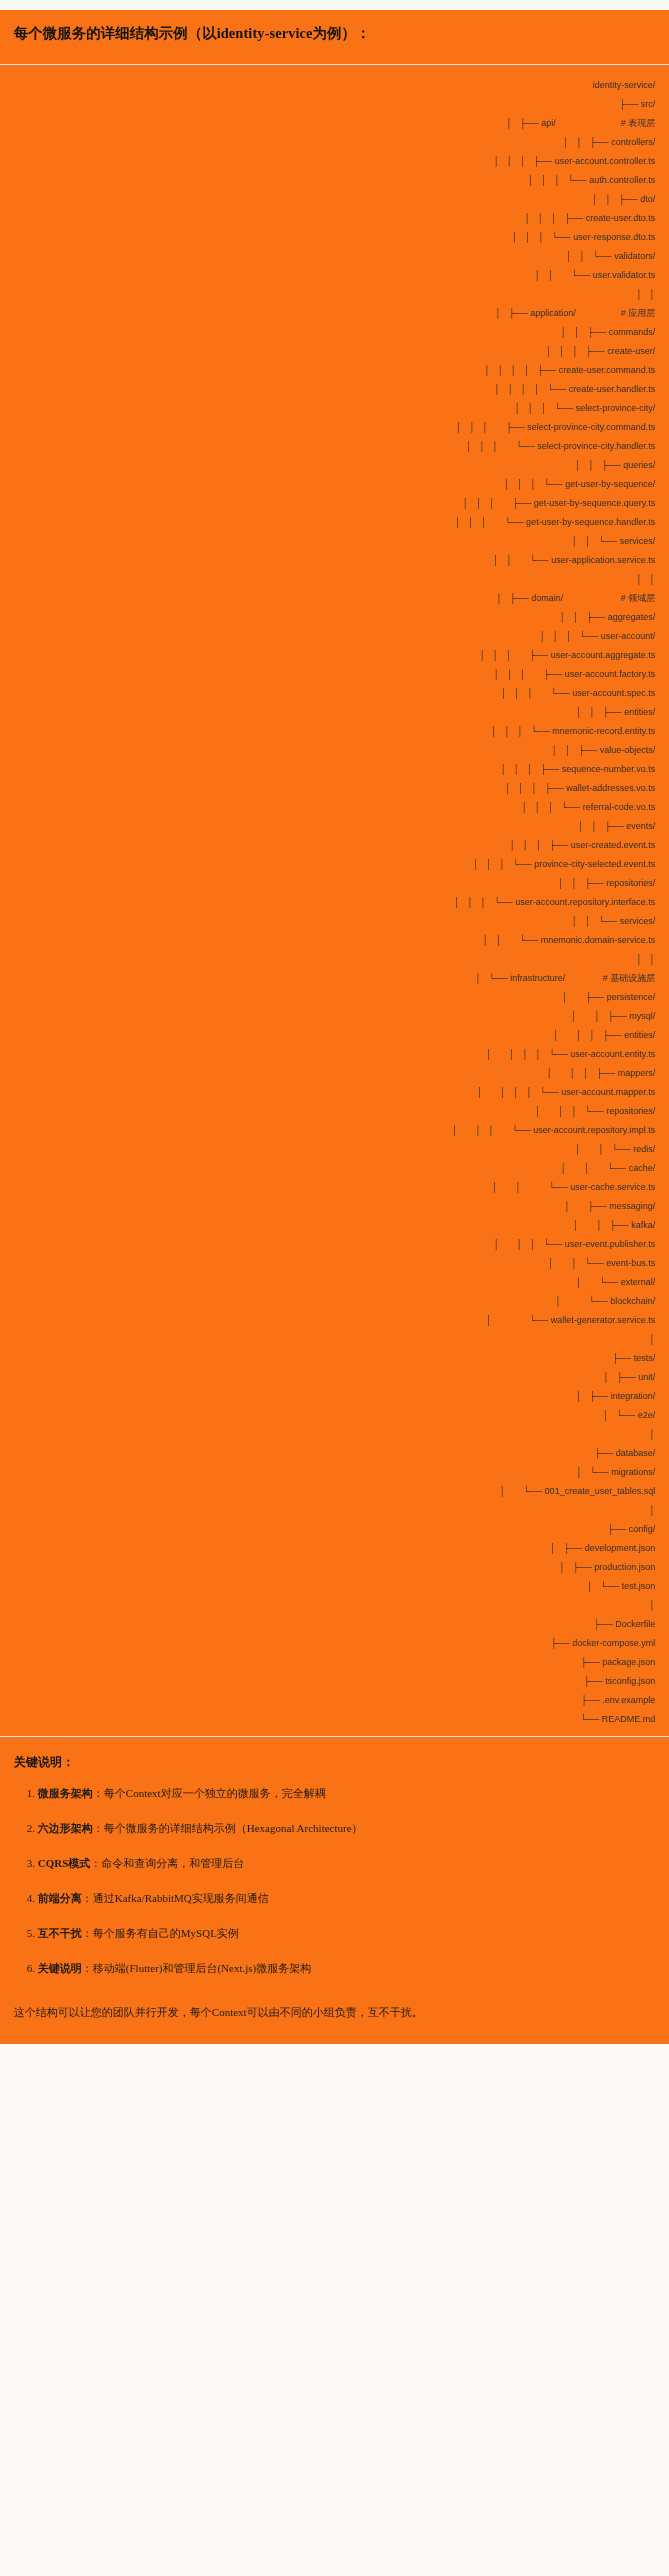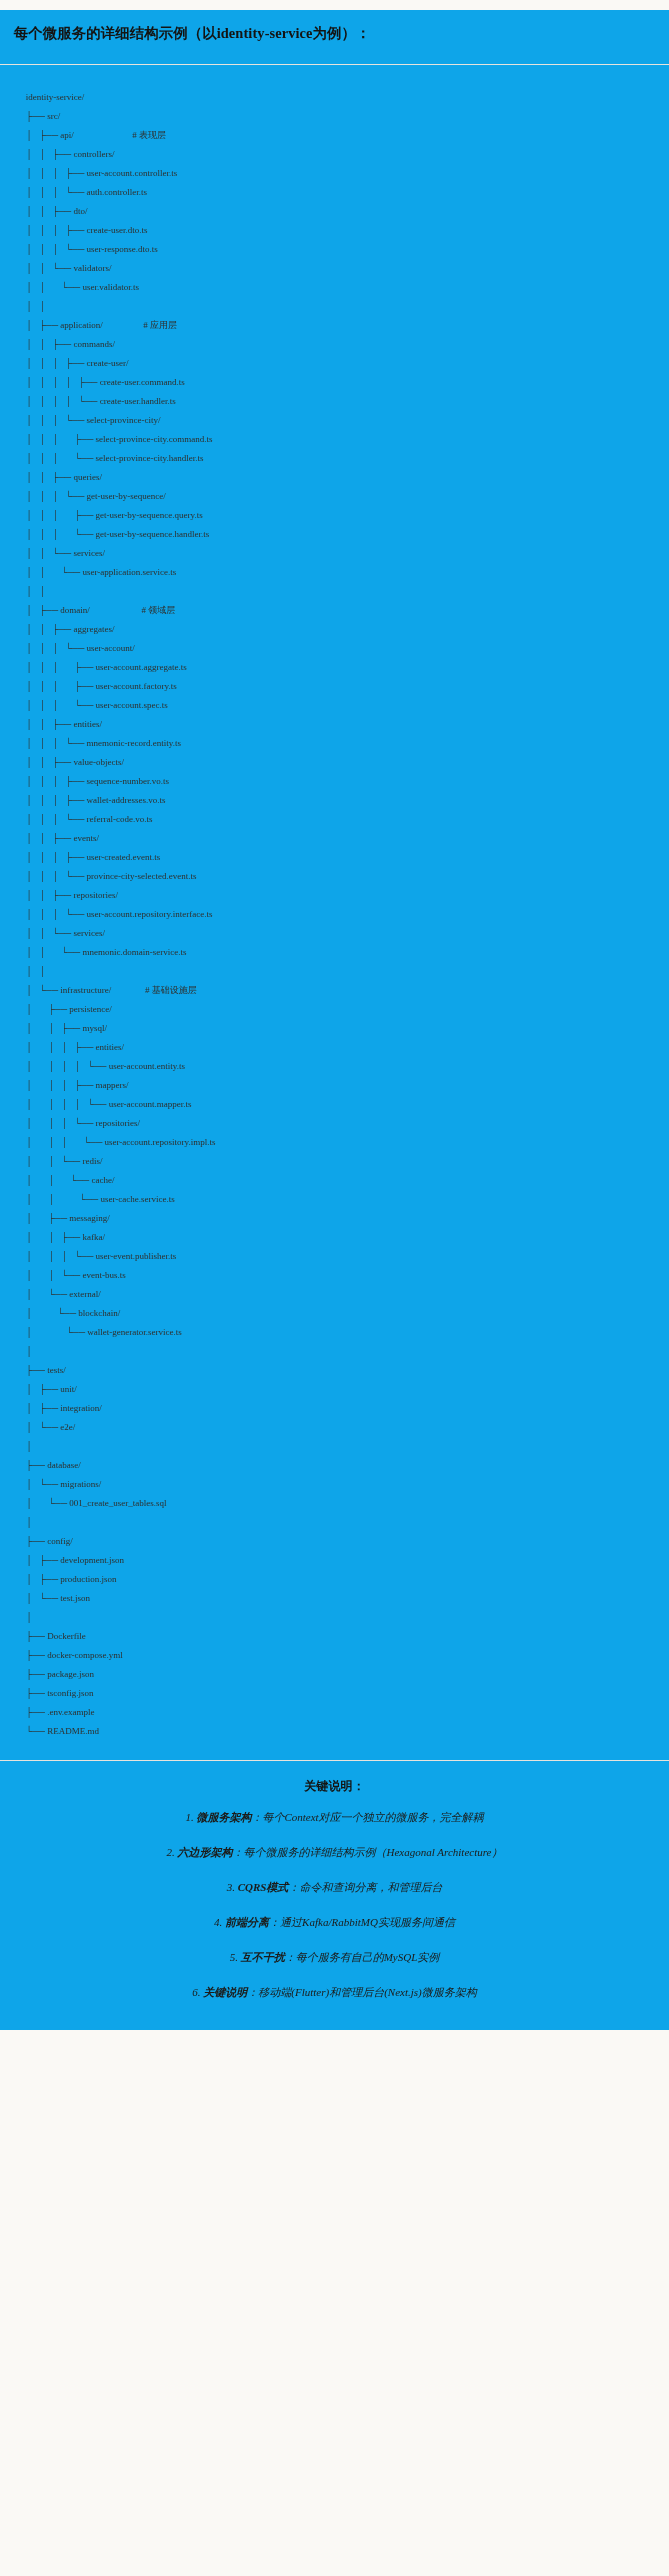--- a/index.html
+++ b/index.html
@@ -9,69 +9,68 @@
   }
   body {
     width: 669px;
     font-family: "Liberation Serif", serif;
     color: #1c1b19;
     -webkit-font-smoothing: antialiased;
   }
   .page {
     width: 669px;
     box-sizing: border-box;
-    background: #0ea5e9;
+    background: #f97316;
     padding: 0;
   }
   .doc-title {
     font-family: "Liberation Serif", serif;
     font-weight: bold;
     font-size: 14.4px;
     line-height: 1.45;
     padding: 13.8px 13.8px 10px 13.8px;
     letter-spacing: 0.1px;
     color: #141413;
   }
   .rule {
     border: 0;
     border-top: 0.6px solid #e6e4dd;
     margin: 0 0 0 0;
   }
   .tree-wrap {
     padding: 11.3px 13.8px 6.3px 13.8px;
   }
   pre.tree {
-    margin: 12px;
-    font-family: Liberation Serif, serif;
+    margin: 0;
+    font-family: Liberation Sans, sans-serif;
     font-size: 9px;
     line-height: 19px;
     color: #2f2f2d;
     white-space: pre;
     overflow: visible;
     letter-spacing: 0px;
     font-variant-ligatures: none;
+    text-align: right;
   }
   .notes {
     padding: 6.3px 13.8px 3.8px 13.8px;
-    text-align: center;
   }
   .notes-title {
     font-family: "Liberation Serif", serif;
     font-weight: bold;
     font-size: 12px;
     color: #141413;
     margin: 11.3px 0 13.8px 0;
     letter-spacing: 0.1px;
   }
   ol.note-list {
     list-style: none;
     counter-reset: noteidx;
-    margin: 0;
+    margin: 13px;
     padding: 0;
-    font-style: italic;
   }
   ol.note-list li {
     counter-increment: noteidx;
     font-size: 11px;
     line-height: 1.6;
     margin: 0 0 17.5px 0;
     color: #1c1b19;
   }
   ol.note-list li::before {
     content: counter(noteidx) ". ";
@@ -198,16 +197,17 @@
     <ol class="note-list" id="note-list">
         <li><span class="note-term">微服务架构</span><span class="note-sep">：</span><span>每个Context对应一个独立的微服务，完全解耦</span></li>
         <li><span class="note-term">六边形架构</span><span class="note-sep">：</span><span>每个微服务的详细结构示例（Hexagonal Architecture）</span></li>
         <li><span class="note-term">CQRS模式</span><span class="note-sep">：</span><span>命令和查询分离，和管理后台</span></li>
         <li><span class="note-term">前端分离</span><span class="note-sep">：</span><span>通过Kafka/RabbitMQ实现服务间通信</span></li>
         <li><span class="note-term">互不干扰</span><span class="note-sep">：</span><span>每个服务有自己的MySQL实例</span></li>
         <li><span class="note-term">关键说明</span><span class="note-sep">：</span><span>移动端(Flutter)和管理后台(Next.js)微服务架构</span></li>
       </ol>
   </div>
 
+  <p class="closing">这个结构可以让您的团队并行开发，每个Context可以由不同的小组负责，互不干扰。</p>
 
   <div class="bottom-pad"></div>
 </div>
 
 
 </body></html>

